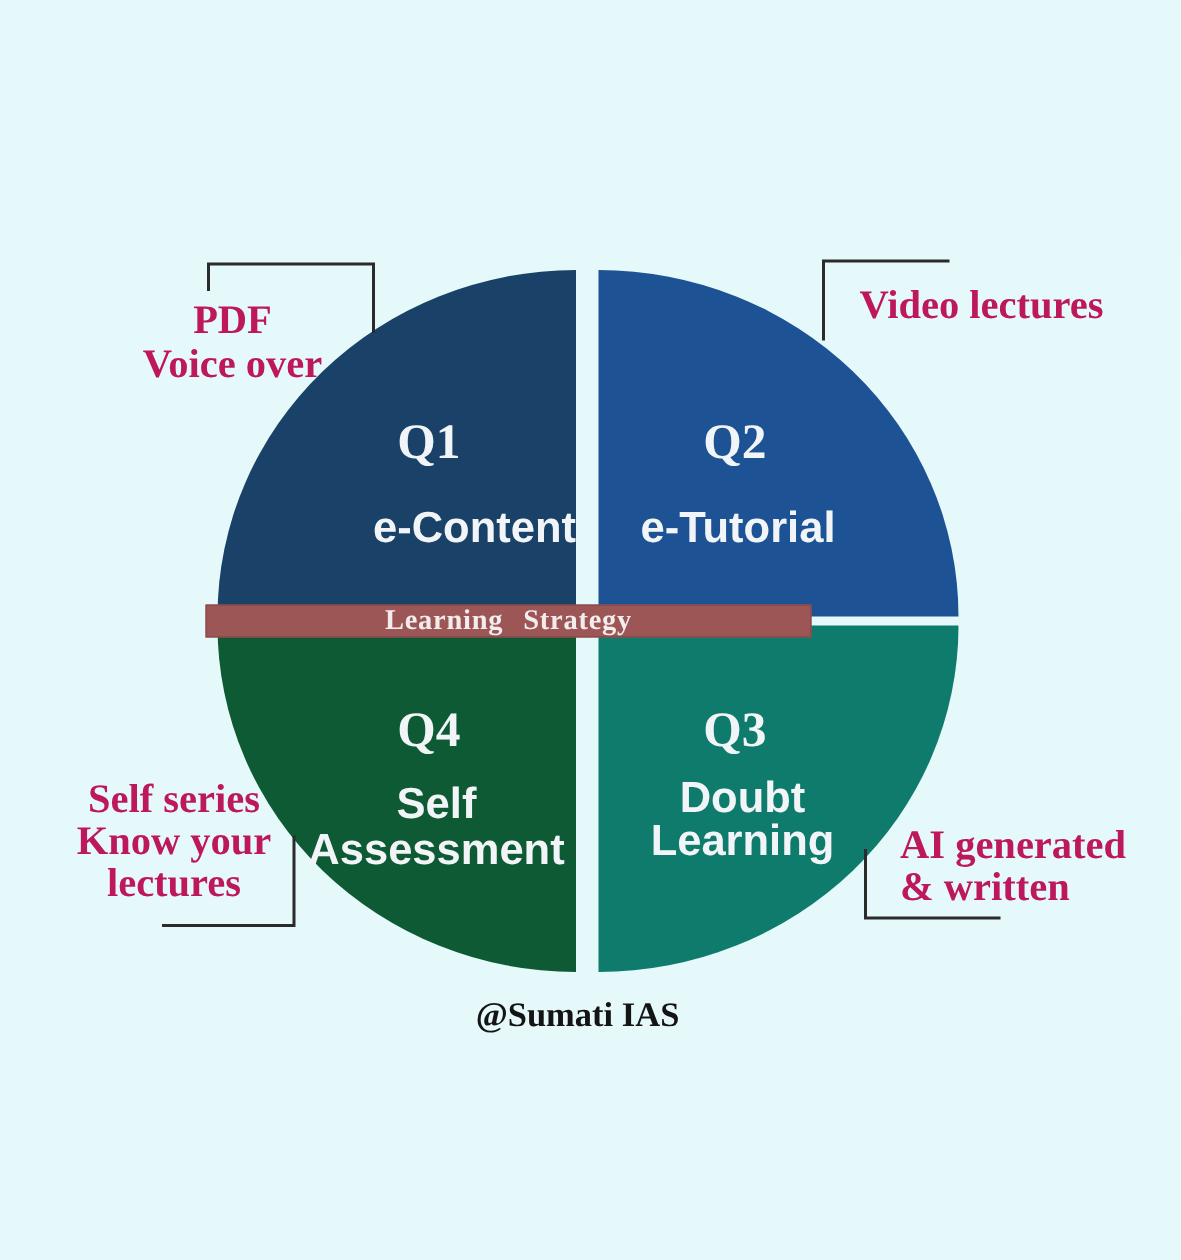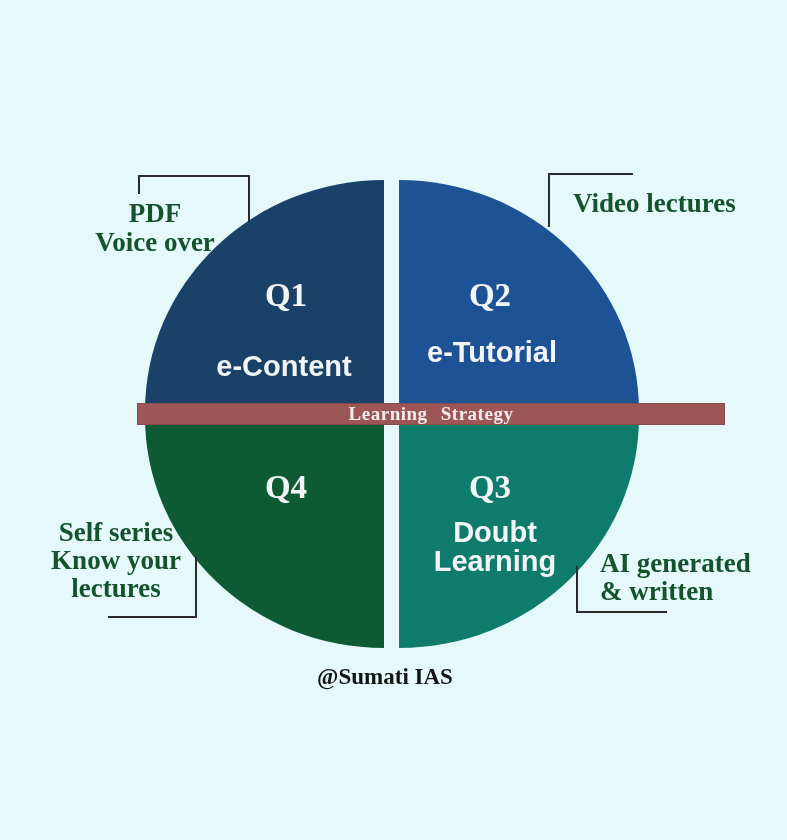--- a/index.html
+++ b/index.html
@@ -13,21 +13,21 @@
   }
   .quad { position: absolute; }
   .quad.q1 { left: 145px; top: 180px; width: 239px; height: 231px; border-top-left-radius: 100% 100%; }
   .quad.q2 { left: 399px; top: 180px; width: 240px; height: 231px; border-top-right-radius: 100% 100%; }
   .quad.q4 { left: 145px; top: 417px; width: 239px; height: 231px; border-bottom-left-radius: 100% 100%; }
   .quad.q3 { left: 399px; top: 417px; width: 240px; height: 231px; border-bottom-right-radius: 100% 100%; }
 
   .band {
     position: absolute;
     left: 137px; top: 403px;
-    width: 588px; height: 22px;
+    width: 404px; height: 22px;
     border: 1px solid #8c4a4a;
     box-sizing: border-box;
     text-align: center;
     line-height: 20px;
     font-size: 19px;
     font-weight: bold;
     letter-spacing: 0.5px;
     word-spacing: 8px;
     color: #f2ecec;
   }
@@ -43,35 +43,35 @@
     font-size: 33px;
     font-weight: 600;
     line-height: 36px;
   }
   .qname {
     font-family: "Liberation Sans", sans-serif;
     font-size: 29px;
     font-weight: bold;
   }
   #q1-id { left: 186px; top: 277px; }
-  #q1-name { left: 184px; top: 351px; line-height: 30px; }
+  #q1-name { left: 184px; top: 337px; line-height: 30px; text-align: right; }
   #q2-id { left: 390px; top: 277px; }
   #q2-name { left: 392px; top: 337px; line-height: 30px; }
   #q4-id { left: 186px; top: 469px; }
   #q4-name { left: 191px; top: 521px; line-height: 31px; }
   #q3-id { left: 390px; top: 469px; }
   #q3-name { left: 395px; top: 518px; line-height: 29px; }
 
   .note {
     position: absolute;
     font-family: "Liberation Serif", serif;
     font-weight: bold;
     font-size: 27px;
     line-height: 29px;
-    color: #14532d;
+    color: #be185d;
     white-space: nowrap;
   }
   #note-pdf { left: 55px; top: 199px; width: 200px; text-align: center; }
   #note-video { left: 573px; top: 189px; }
   #note-test { left: 16px; top: 518px; width: 200px; text-align: center; line-height: 28px; }
   #note-ai { left: 600px; top: 549px; line-height: 28px; }
 
   #footer-handle {
     position: absolute;
     left: 285px; top: 664px;
@@ -104,20 +104,24 @@
     <span>Learning Strategy</span>
   </div>
 
   <div class="qtext qid" id="q1-id">Q1</div>
   <div class="qtext qname" id="q1-name">e-Content</div>
 
   <div class="qtext qid" id="q2-id">Q2</div>
   <div class="qtext qname" id="q2-name">e-Tutorial</div>
 
   <div class="qtext qid" id="q4-id">Q4</div>
+  <div class="qtext qname" id="q4-name">
+    <div>Self</div>
+    <div>Assessment</div>
+  </div>
 
   <div class="qtext qid" id="q3-id">Q3</div>
   <div class="qtext qname" id="q3-name">
     <div>Doubt</div>
     <div>Learning</div>
   </div>
 
   <svg id="connector-overlay" width="787" height="840" viewBox="0 0 787 840">
     <polyline points="139,194 139,176 249,176 249,222" fill="none" stroke="#2b2b2b" stroke-width="2"></polyline>
     <polyline points="633,174 549,174 549,227" fill="none" stroke="#2b2b2b" stroke-width="2"></polyline>

